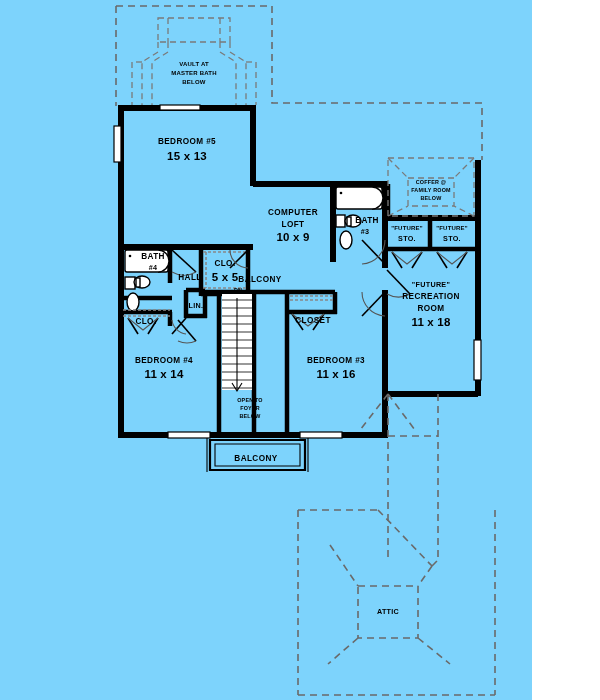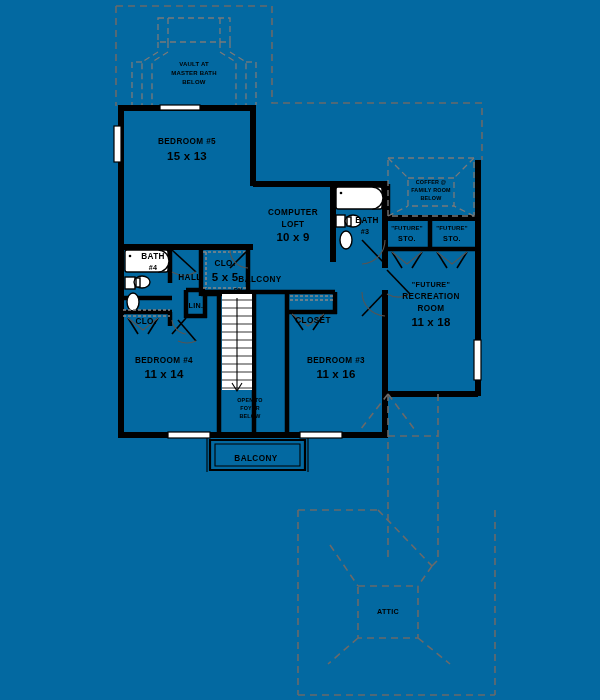--- a/index.html
+++ b/index.html
@@ -9,23 +9,23 @@
     background: #ffffff;
   }
   body {
     width: 600px;
     height: 700px;
     overflow: hidden;
     font-family: "Liberation Sans", sans-serif;
   }
   #plan-root {
     position: relative;
-    width: 600px;
+    width: 532px;
     height: 700px;
-    background: #0369a1;
+    background: #7dd3fc;
   }
   svg#floorplan-svg {
     position: absolute;
     left: 0;
     top: 0;
     width: 600px;
     height: 700px;
     display: block;
   }
   

